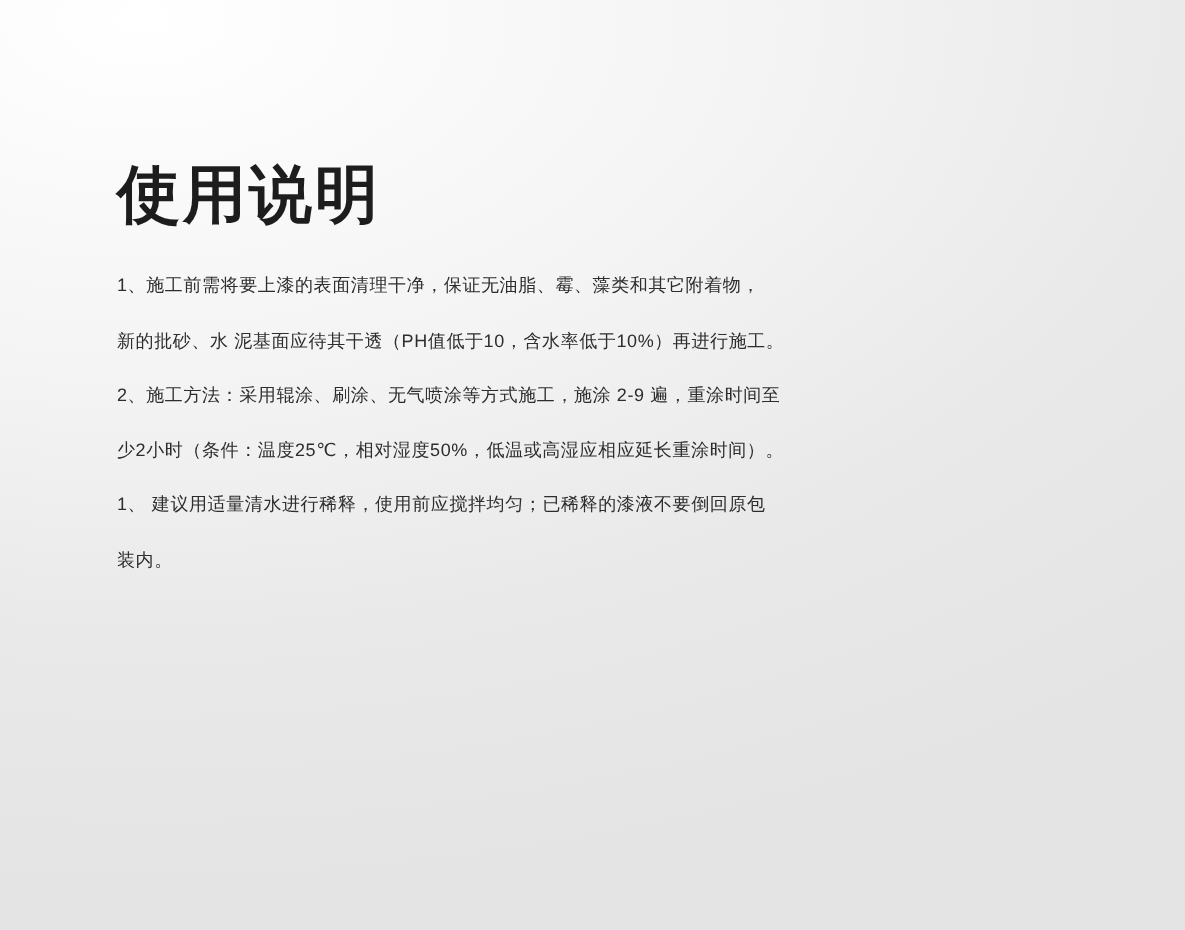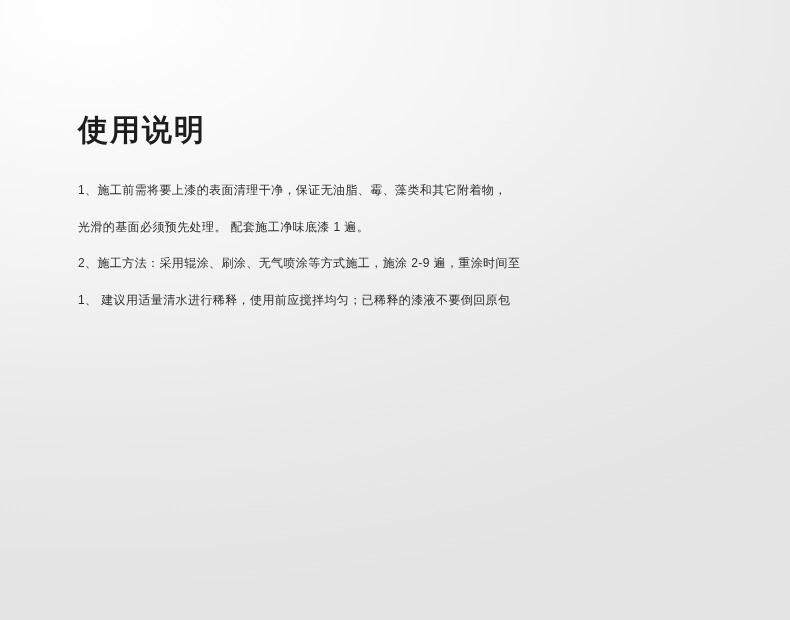--- a/index.html
+++ b/index.html
@@ -20,21 +20,21 @@
                 #e4e4e4 100%);
   }
 
   .page {
     width: 790px;
     height: 620px;
     padding: 108px 70px 0 78px;
   }
 
   .title {
-    font-size: 30px;
+    font-size: 42px;
     line-height: 44px;
     font-weight: 700;
     letter-spacing: 2px;
     color: #1d1d1d;
   }
 
   .instructions {
     margin-top: 20px;
   }
 
@@ -47,17 +47,19 @@
   }
 </style>
 </head>
 <body>
 
 <div class="page">
   <h1 class="title">使用说明</h1>
 
   <div class="instructions">
     <div class="line">1、施工前需将要上漆的表面清理干净，保证无油脂、霉、藻类和其它附着物，</div>
-    <div class="line">光滑的基面必须预先处理。 配套施工净味底漆 1 遍。</div>
+    <div class="line">新的批砂、水 泥基面应待其干透（PH值低于10，含水率低于10%）再进行施工。</div>
     <div class="line">2、施工方法：采用辊涂、刷涂、无气喷涂等方式施工，施涂 2-9 遍，重涂时间至</div>
+    <div class="line">少2小时（条件：温度25℃，相对湿度50%，低温或高湿应相应延长重涂时间）。</div>
     <div class="line">1、 建议用适量清水进行稀释，使用前应搅拌均匀；已稀释的漆液不要倒回原包</div>
+    <div class="line">装内。</div>
   </div>
 </div>
 
 </body></html>

